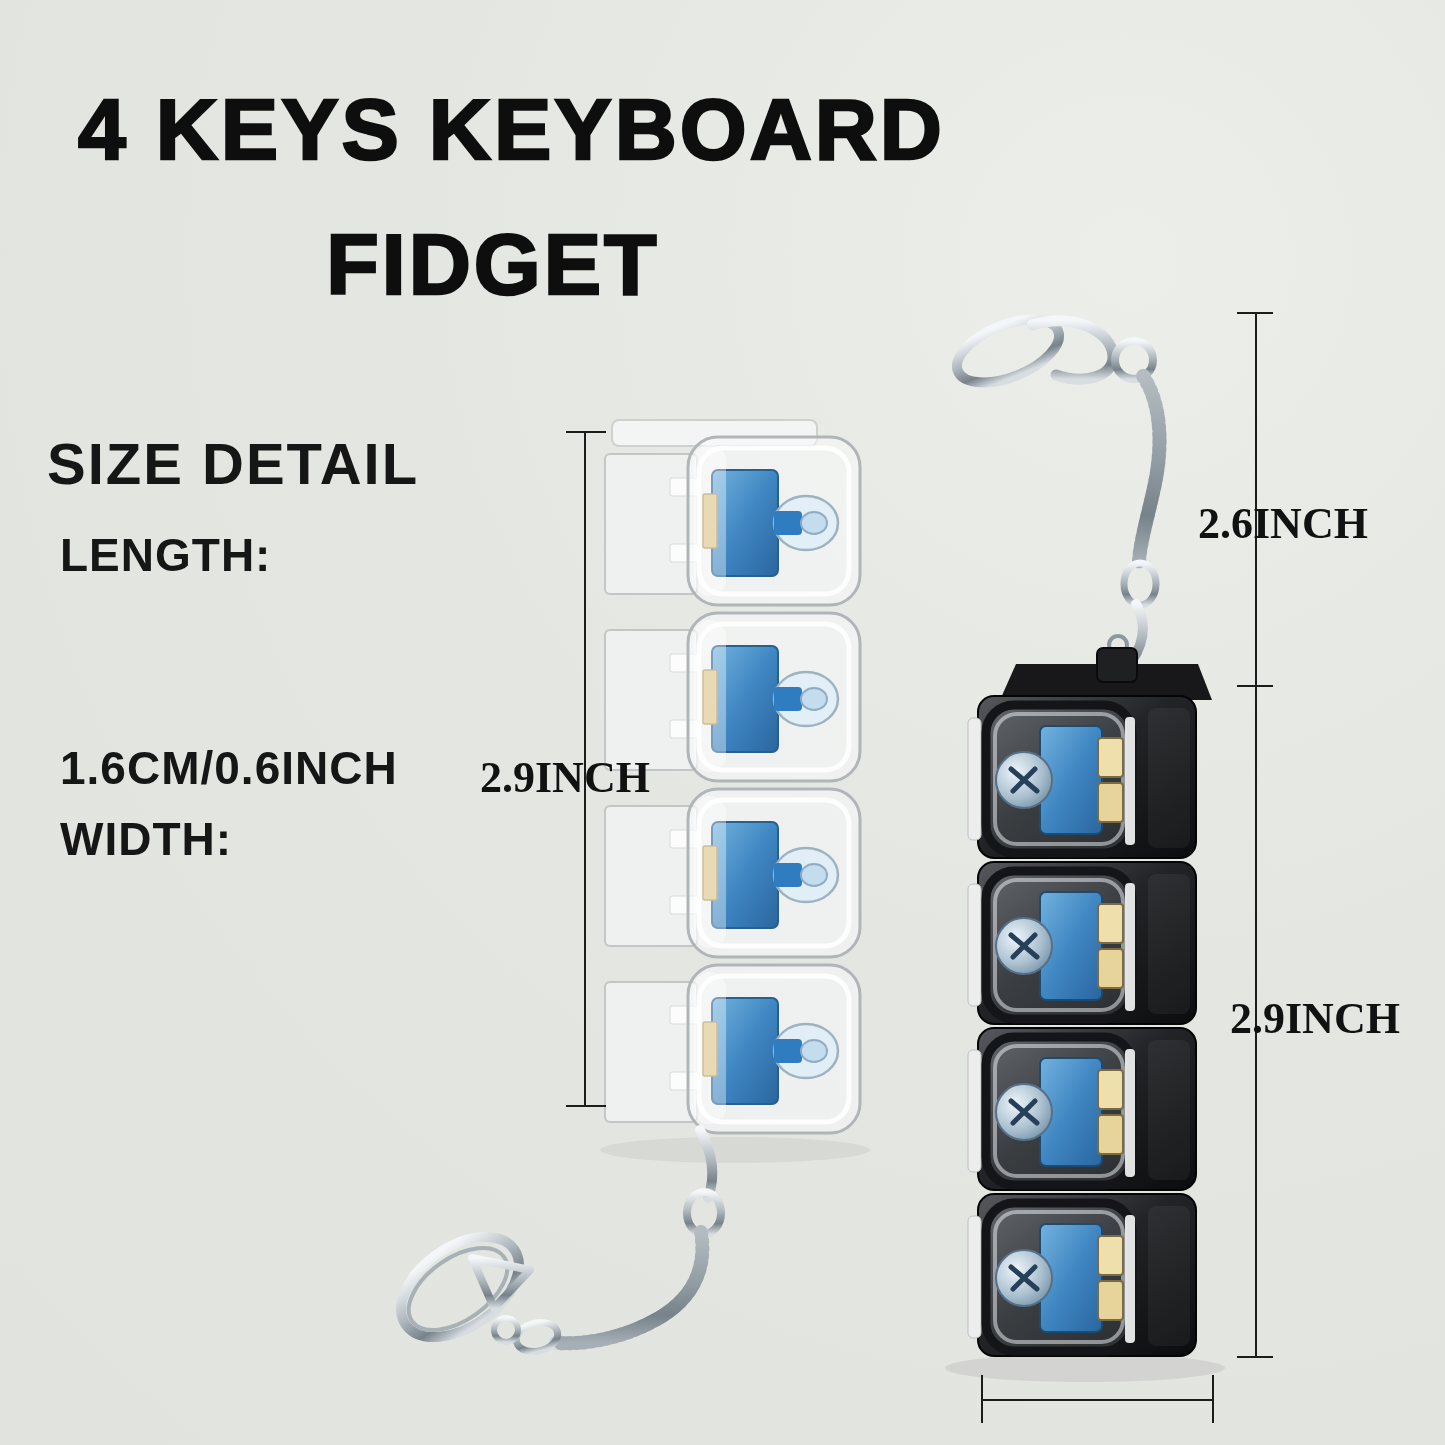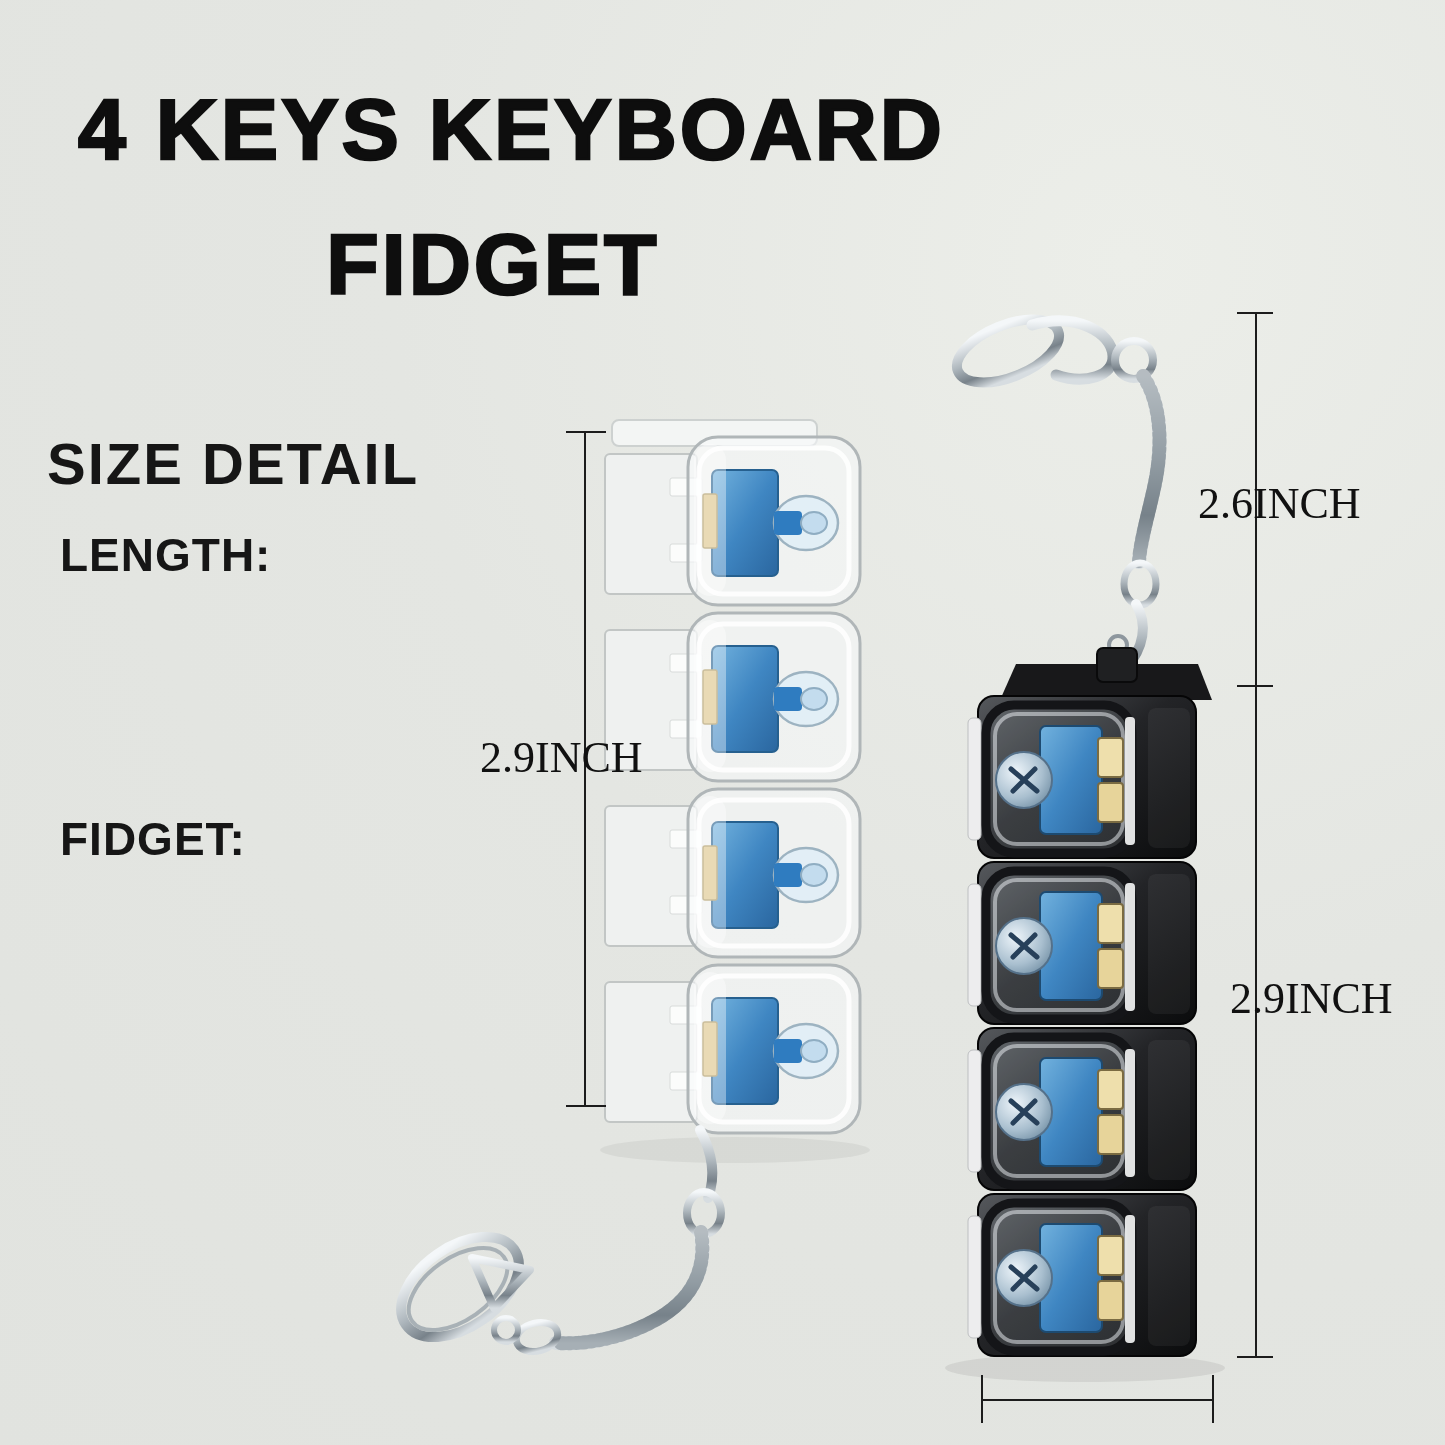--- a/index.html
+++ b/index.html
@@ -28,23 +28,24 @@
   .title-line.l1{top:86px;}
   .title-line.l2{top:221px;text-align:center;}
   
   .serif{font-family:Liberation Sans, sans-serif;color:#161616;font-weight:700;white-space:nowrap;}
   .sd-heading{left:47px;top:430px;font-size:58px;letter-spacing:2px;}
   .sd-line{left:60px;font-size:46px;letter-spacing:1px;}
   
   .mline{background:#1c1c1c;}
   .mlabel{
     font-family:"Liberation Serif","DejaVu Serif",serif;
-    font-weight:400;color:#111;
+    font-weight:700;color:#111;
     font-size:44px;line-height:1;white-space:nowrap;
     z-index:6;
+    margin-top:20px;
   }
   .scene{position:absolute;left:0;top:0;z-index:2;}
   .dim{z-index:5;}
 </style>
 </head>
 <body>
 
 <div class="stage">
 
   <svg class="scene" width="1445" height="1445" viewBox="0 0 1445 1445">
@@ -144,21 +145,22 @@
     </g>
   </svg>
 
   <div class="abs title-wrap">
     <div class="title-line l1">4 KEYS KEYBOARD</div>
     <div class="title-line l2">FIDGET</div>
   </div>
 
   <div class="abs serif sd-heading">SIZE DETAIL</div>
   <div class="abs serif sd-line" style="top:528px">LENGTH:</div>
-  <div class="abs serif sd-line" style="top:812px">FIDGET:</div>
+  <div class="abs serif sd-line" style="top:741px">1.6CM/0.6INCH</div>
+  <div class="abs serif sd-line" style="top:812px">WIDTH:</div>
 
   <div class="abs mline dim" style="left:584px;top:432px;width:2px;height:674px"></div>
   <div class="abs mline dim" style="left:566px;top:431px;width:40px;height:2px"></div>
   <div class="abs mline dim" style="left:566px;top:1105px;width:40px;height:2px"></div>
   <div class="abs mlabel" style="left:480px;top:736px">2.9INCH</div>
 
   <div class="abs mline dim" style="left:1255px;top:313px;width:2px;height:374px"></div>
   <div class="abs mline dim" style="left:1237px;top:312px;width:36px;height:2px"></div>
   <div class="abs mline dim" style="left:1237px;top:685px;width:36px;height:2px"></div>
   <div class="abs mlabel" style="left:1198px;top:482px">2.6INCH</div>

